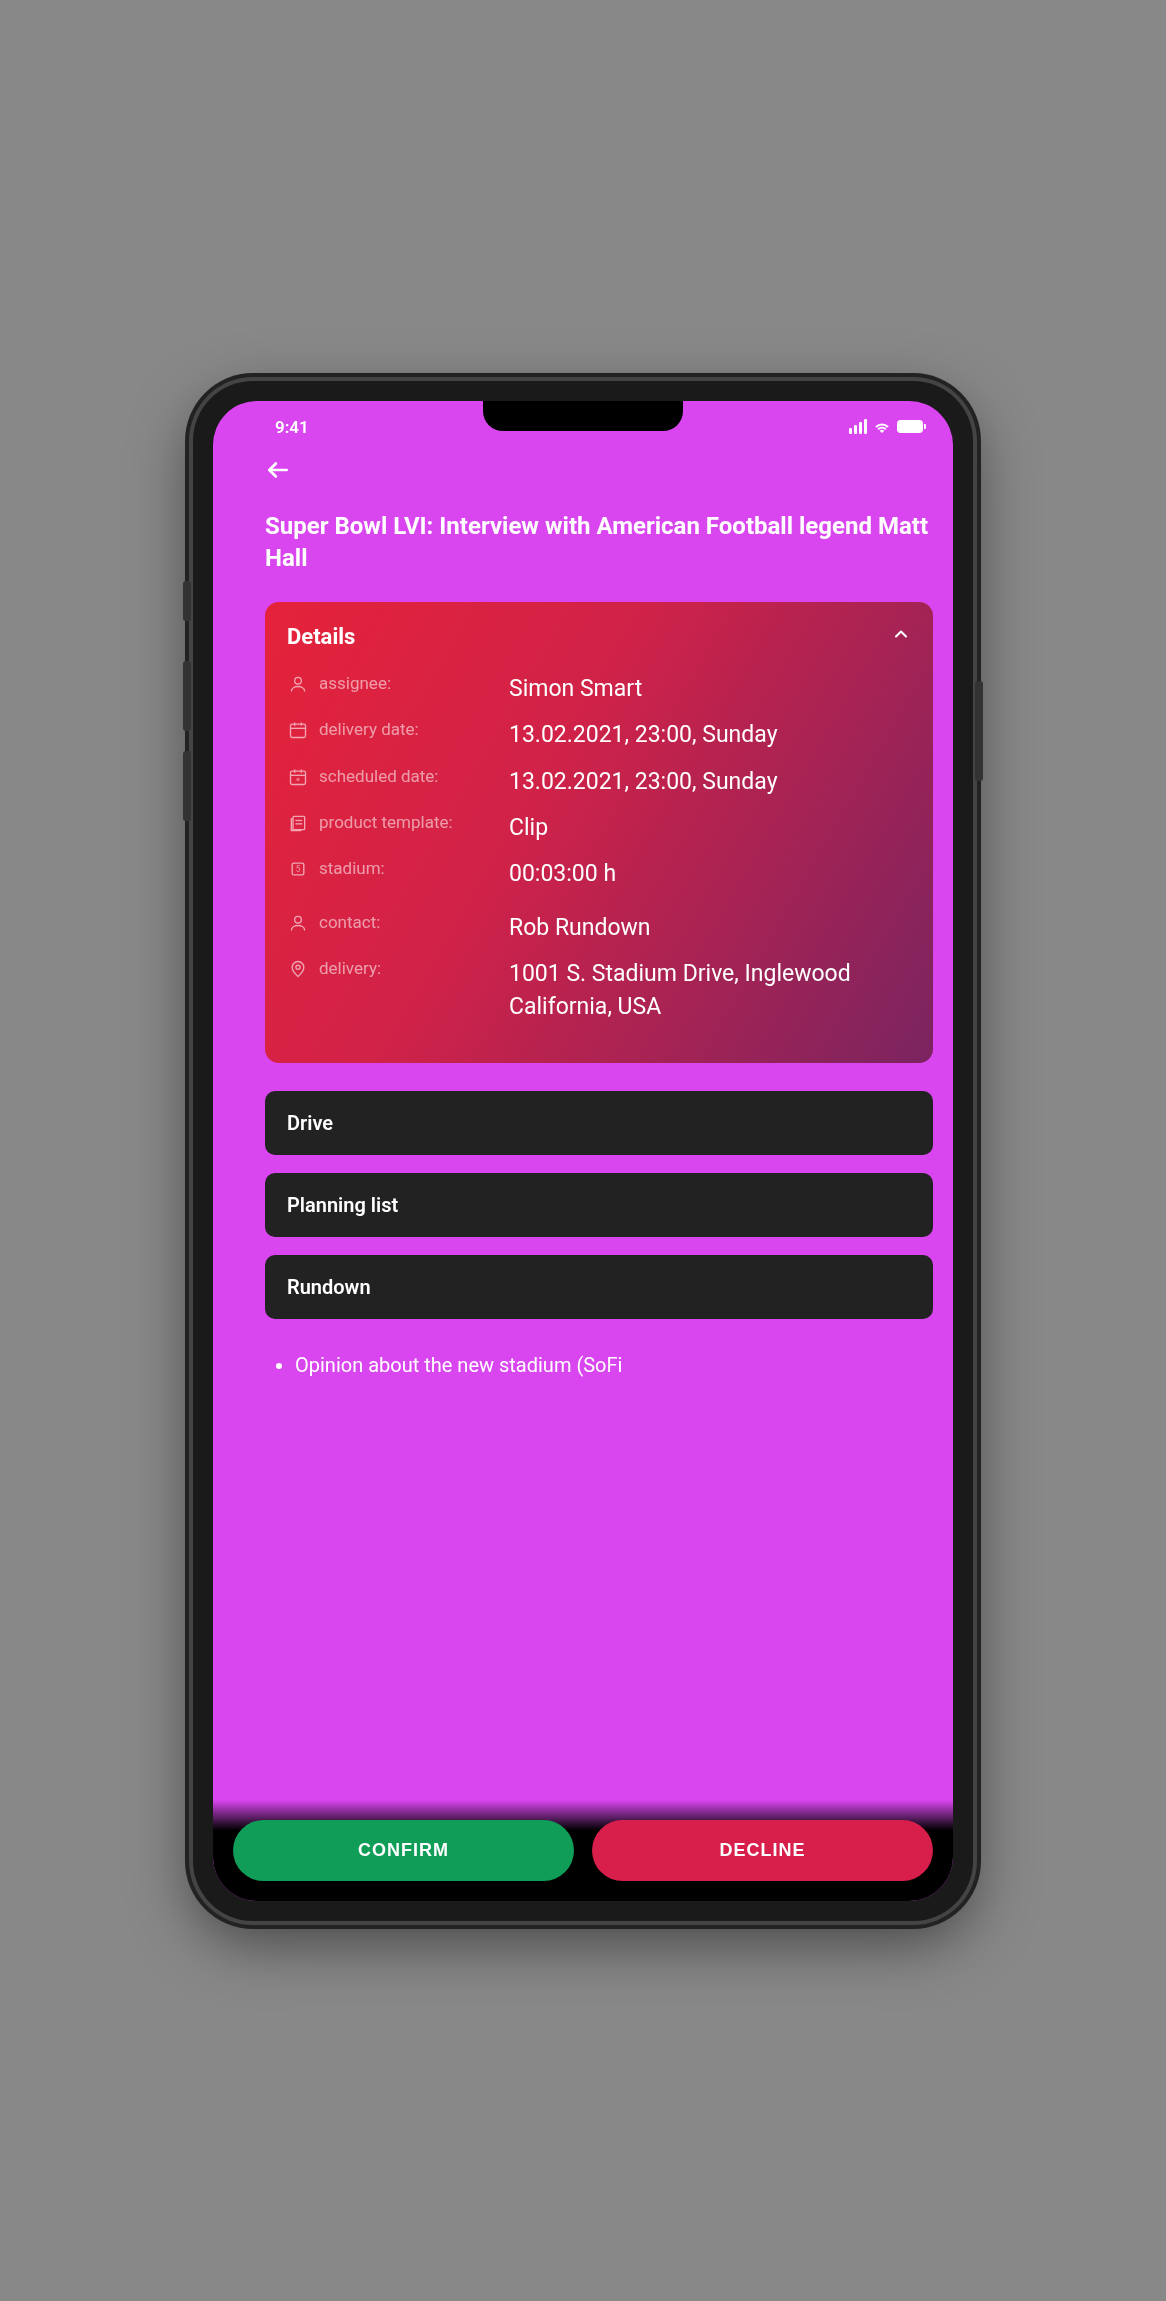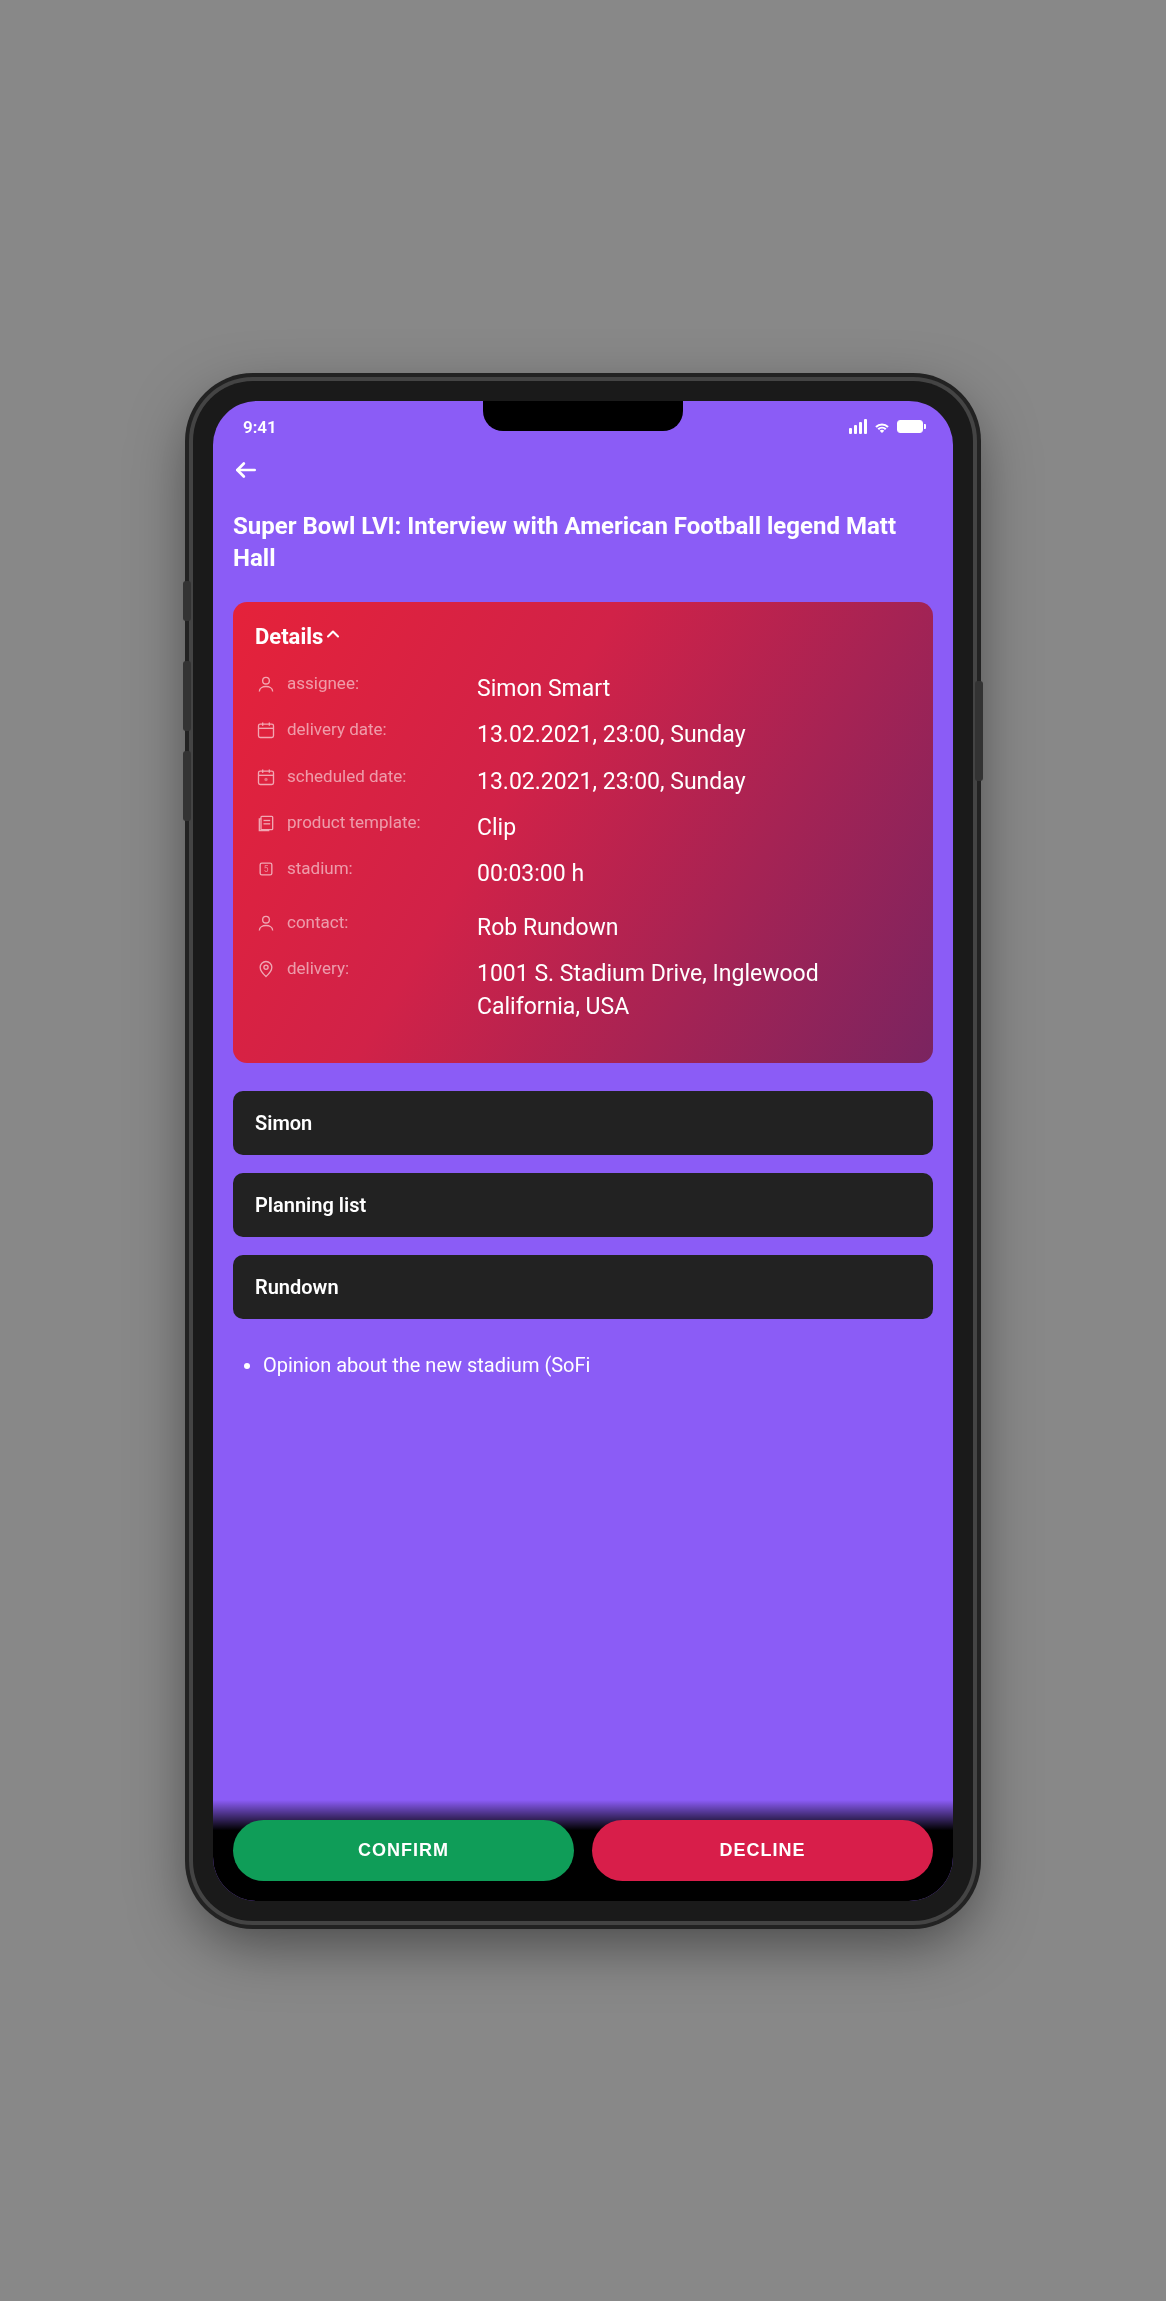--- a/index.html
+++ b/index.html
@@ -23,25 +23,26 @@
 .phone-side-btn {
   position: absolute;
   background: #333;
   border-radius: 3px;
 }
 .side-left-1 { left: -10px; top: 200px; width: 8px; height: 40px; }
 .side-left-2 { left: -10px; top: 280px; width: 8px; height: 70px; }
 .side-left-3 { left: -10px; top: 370px; width: 8px; height: 70px; }
 .side-right { right: -10px; top: 300px; width: 8px; height: 100px; }
 .screen {
-  background: #8b5cf6;
+  background: #d946ef;
   border-radius: 44px;
   overflow: hidden;
   position: relative;
   height: 1500px;
+  padding-left: 32px;
 }
 .notch {
   position: absolute;
   top: 0;
   left: 50%;
   transform: translateX(-50%);
   width: 200px;
   height: 30px;
   background: #000;
   border-radius: 0 0 20px 20px;
@@ -80,21 +81,21 @@
   margin-bottom: 28px;
 }
 .details-card {
   background: linear-gradient(120deg, #e5223a 0%, #d12248 40%, #7a2460 100%);
   border-radius: 14px;
   padding: 22px 22px 26px;
   margin-bottom: 28px;
 }
 .details-header {
   display: flex;
-  justify-content: flex-start;
+  justify-content: space-between;
   align-items: center;
   margin-bottom: 24px;
 }
 .details-title { color:#fff; font-size:22px; font-weight:700; }
 .chevron { color:#fff; font-size:22px; }
 .detail-row {
   display: flex;
   align-items: flex-start;
   margin-bottom: 14px;
   gap: 10px;
@@ -291,21 +292,21 @@
                 <circle cx="12" cy="10" r="2.5"></circle>
               </svg>
             </span>
           <span class="detail-label">delivery:</span>
           <span class="detail-value">1001 S. Stadium Drive, Inglewood California, USA</span>
         </div>
 
       </div>
 
       <div class="section-card">
-        <span class="section-card-title">Simon</span>
+        <span class="section-card-title">Drive</span>
       </div>
       <div class="section-card">
         <span class="section-card-title">Planning list</span>
       </div>
       <div class="section-card">
         <span class="section-card-title">Rundown</span>
       </div>
 
       <ul class="notes">
         <li>Opinion about the new stadium (SoFi</li>

